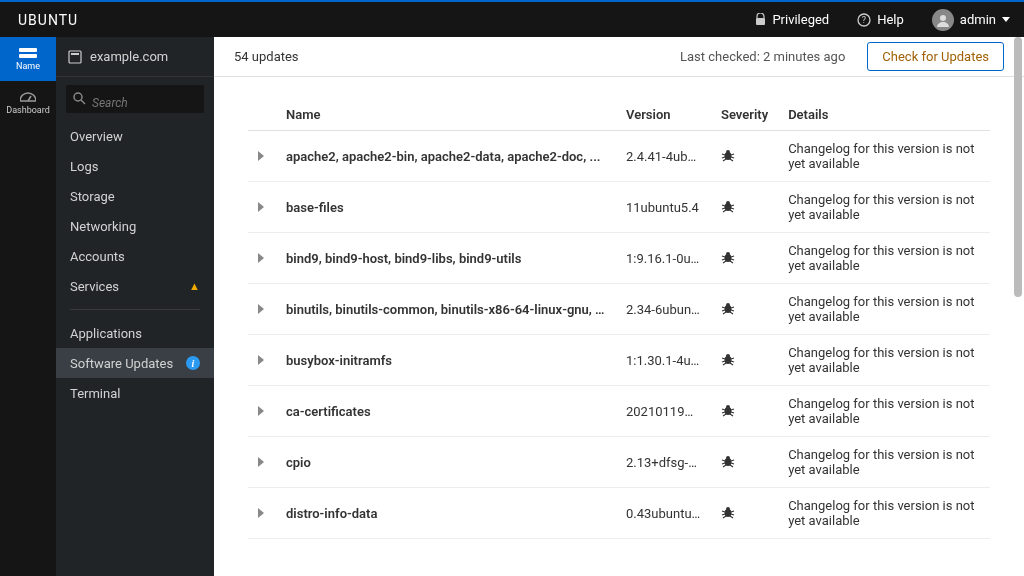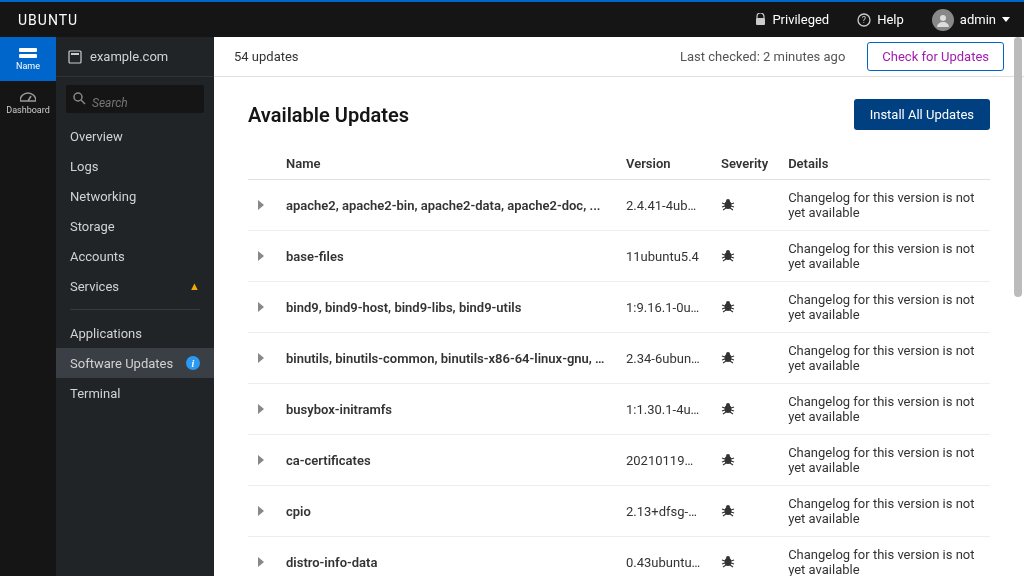--- a/index.html
+++ b/index.html
@@ -23,21 +23,21 @@
 .search-cont .ico { position:absolute; left:7px; top:7px; color:#888; }
 .nav-item { height:30px; display:flex; align-items:center; padding:0 14px; cursor:pointer; color:#d2d2d2; justify-content:space-between; }
 .nav-item.active { background:#393f44; }
 .nav-sep { height:1px; background:#3a3a3a; margin:8px 14px; }
 .warn-tri { color:#f0ab00; font-size:11px; }
 .info-ico { width:14px; height:14px; border-radius:50%; background:#2b9af3; display:inline-flex; align-items:center; justify-content:center; color:#fff; font-size:10px; font-weight:bold; font-style:italic; font-family:Georgia,serif; }
 .main { flex:1; display:flex; flex-direction:column; overflow:hidden; position:relative; }
 .toolbar { height:40px; border-bottom:1px solid #e0e0e0; background:#fff; display:flex; align-items:center; padding:0 20px; font-size:13px; color:#333; }
 .toolbar-spacer { flex:1; }
 .last-check { color:#555; font-size:13px; margin-right:22px; }
-.btn-outline { border:1px solid #0066cc; color:#a21caf; background:#fff; padding:6px 14px; border-radius:3px; font-size:13px; cursor:pointer; }
+.btn-outline { border:1px solid #0066cc; color:#a16207; background:#fff; padding:6px 14px; border-radius:3px; font-size:13px; cursor:pointer; }
 .content { flex:1; overflow-y:auto; padding:22px 34px; }
 .content-head { display:flex; align-items:center; justify-content:space-between; margin-bottom:18px; }
 h1 { font-size:20px; font-weight:600; color:#151515; }
 .btn-primary { background:#004080; color:#fff; border:none; padding:8px 16px; border-radius:3px; font-size:13px; cursor:pointer; }
 table { width:100%; border-collapse:collapse; font-size:13px; }
 th { text-align:left; font-weight:600; color:#333; padding:8px 10px; border-bottom:1px solid #e0e0e0; }
 td { padding:10px 10px; border-bottom:1px solid #ededed; color:#333; vertical-align:middle; }
 td.exp { width:28px; color:#888; cursor:pointer; }
 td.name { font-weight:600; width:340px; white-space:nowrap; overflow:hidden; text-overflow:ellipsis; max-width:340px; }
 td.ver { width:120px; white-space:nowrap; overflow:hidden; text-overflow:ellipsis; max-width:95px; }
@@ -129,24 +129,24 @@
         <input class="search-box" placeholder="Search" style="">
       </div>
     </div>
     <div class="nav-item">
         <span>Overview</span>
       </div>
     <div class="nav-item">
         <span>Logs</span>
       </div>
     <div class="nav-item">
+        <span>Storage</span>
+      </div>
+    <div class="nav-item">
         <span>Networking</span>
-      </div>
-    <div class="nav-item">
-        <span>Storage</span>
       </div>
     <div class="nav-item">
         <span>Accounts</span>
       </div>
     <div class="nav-item">
         <span>Services</span>
         <span class="warn-tri">▲</span>
       </div>
     <div class="nav-sep"></div>
     <div class="nav-item">
@@ -162,24 +162,20 @@
   </div>
 
   <div class="main">
     <div class="toolbar">
       <span>54 updates</span>
       <div class="toolbar-spacer"></div>
       <span class="last-check">Last checked: 2 minutes ago</span>
       <button class="btn-outline">Check for Updates</button>
     </div>
     <div class="content">
-      <div class="content-head">
-        <h1>Available Updates</h1>
-        <button class="btn-primary">Install All Updates</button>
-      </div>
       <table>
         <thead>
           <tr>
             <th style="width:28px"></th>
             <th>Name</th>
             <th>Version</th>
             <th>Severity</th>
             <th>Details</th>
           </tr>
         </thead>

